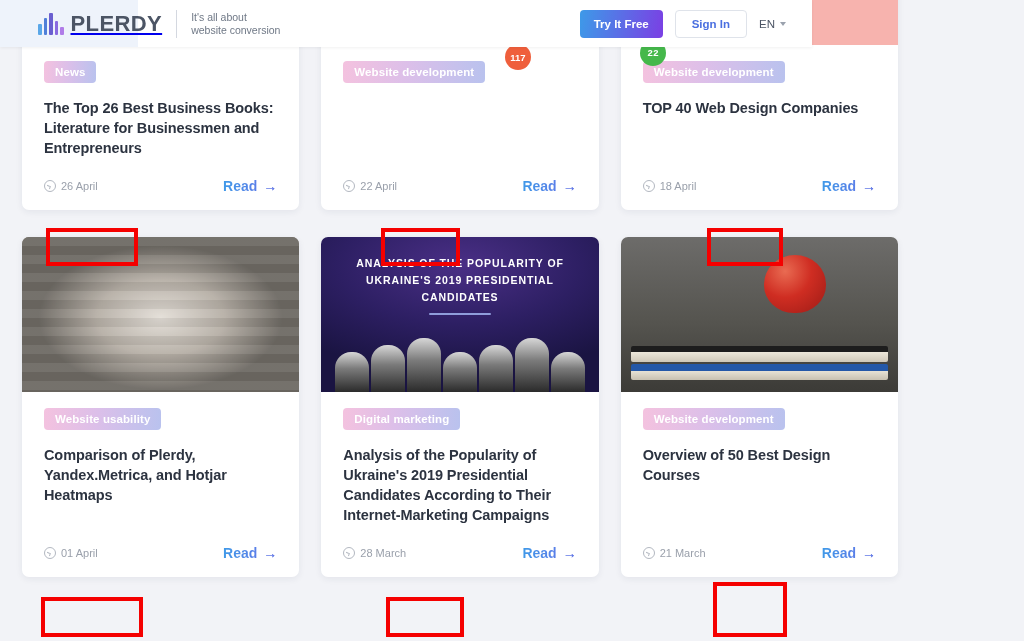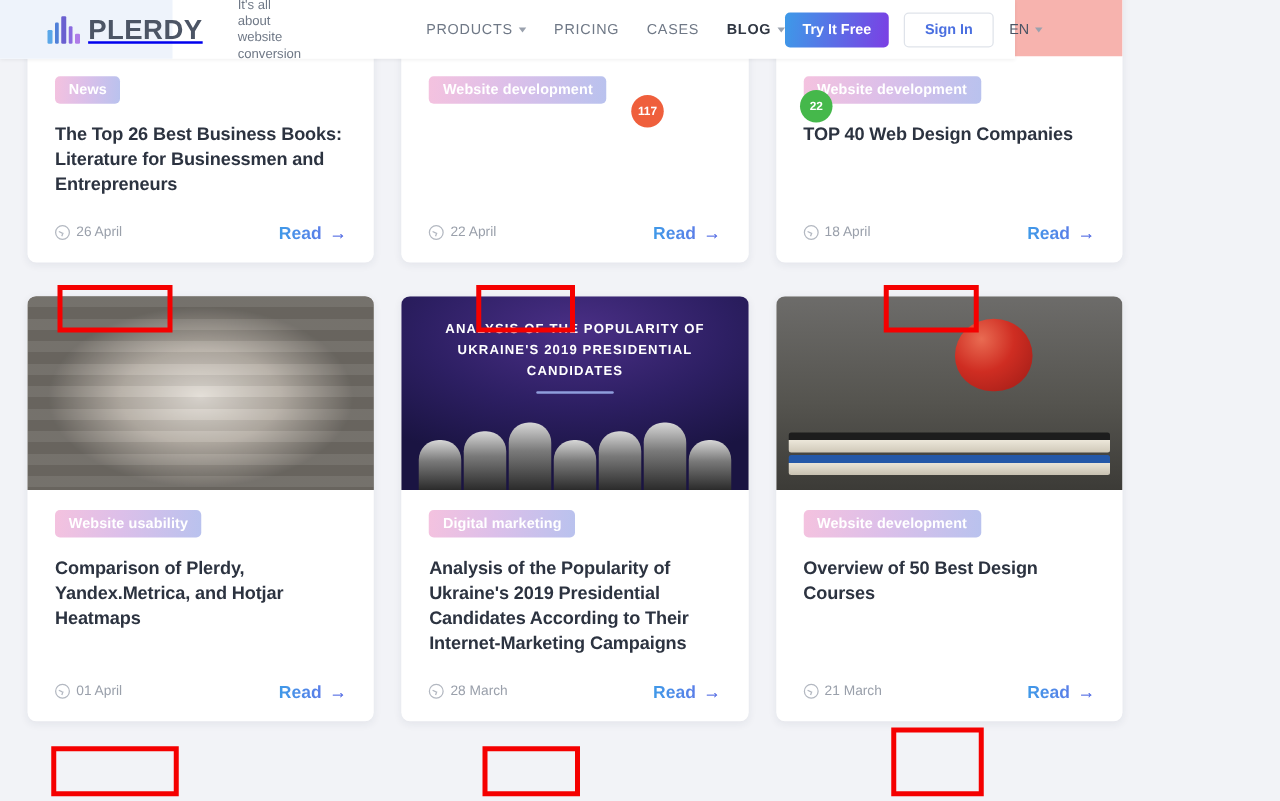--- a/index.html
+++ b/index.html
@@ -267,21 +267,20 @@
   .count-badge {
     position: absolute;
     width: 26px; height: 26px;
     border-radius: 50%;
     color: #fff;
     font-size: 9.5px;
     font-weight: bold;
     display: flex;
     align-items: center;
     justify-content: center;
-    margin-top: 32px;
   }
   .badge-yellow { background: #e3ae2b; }
   .badge-red    { background: #ef5f3c; }
   .badge-green  { background: #45b84b; }
 
   
   .card-body {
     padding: 16px 22px 0 22px;
     display: flex;
     flex-direction: column;
@@ -505,36 +504,20 @@
     <span class="brand-name">PLERDY</span>
   </a>
 
   <div class="brand-divider"></div>
 
   <div class="brand-tagline">
     <div>It's all about</div>
     <div>website conversion</div>
   </div>
 
-  <nav id="main-nav">
-      <a class="nav-item" href="#">
-        <span>PRODUCTS</span>
-        <span class="caret"></span>
-      </a>
-      <a class="nav-item" href="#">
-        <span>PRICING</span>
-      </a>
-      <a class="nav-item" href="#">
-        <span>CASES</span>
-      </a>
-      <a class="nav-item active" href="#">
-        <span>BLOG</span>
-        <span class="caret"></span>
-      </a>
-    </nav>
 
   <div id="header-actions">
     <button id="try-free-button">Try It Free</button>
     <button id="sign-in-button">Sign In</button>
     <div id="lang-switch">
       <span>EN</span>
       <span class="caret"></span>
     </div>
   </div>
 </header>
@@ -542,13 +525,13 @@
 <div id="annotation-layer">
     <div class="annotation-box" style="left: 46px; top: 228px; width: 92px; height: 38px; border-color: rgb(245, 0, 0);"></div>
     <div class="annotation-box" style="left: 381px; top: 228px; width: 79px; height: 38px; border-color: rgb(245, 0, 0);"></div>
     <div class="annotation-box" style="left: 707px; top: 228px; width: 76px; height: 38px; border-color: rgb(245, 0, 0);"></div>
     <div class="annotation-box" style="left: 41px; top: 597px; width: 102px; height: 40px; border-color: rgb(245, 0, 0);"></div>
     <div class="annotation-box" style="left: 386px; top: 597px; width: 78px; height: 40px; border-color: rgb(245, 0, 0);"></div>
     <div class="annotation-box" style="left: 713px; top: 582px; width: 74px; height: 55px; border-color: rgb(245, 0, 0);"></div>
   </div>
 
 <div class="count-badge badge-red" style="position: absolute; left: 505px; top: 44px; z-index: 20;">117</div>
-<div class="count-badge badge-green" style="position: absolute; left: 640px; top: 40px; z-index: 20;">22</div>
+<div class="count-badge badge-green" style="position: absolute; left: 640px; top: 40px; z-index: 20; font-family: Liberation Mono, monospace;">22</div>
 
 </body></html>

